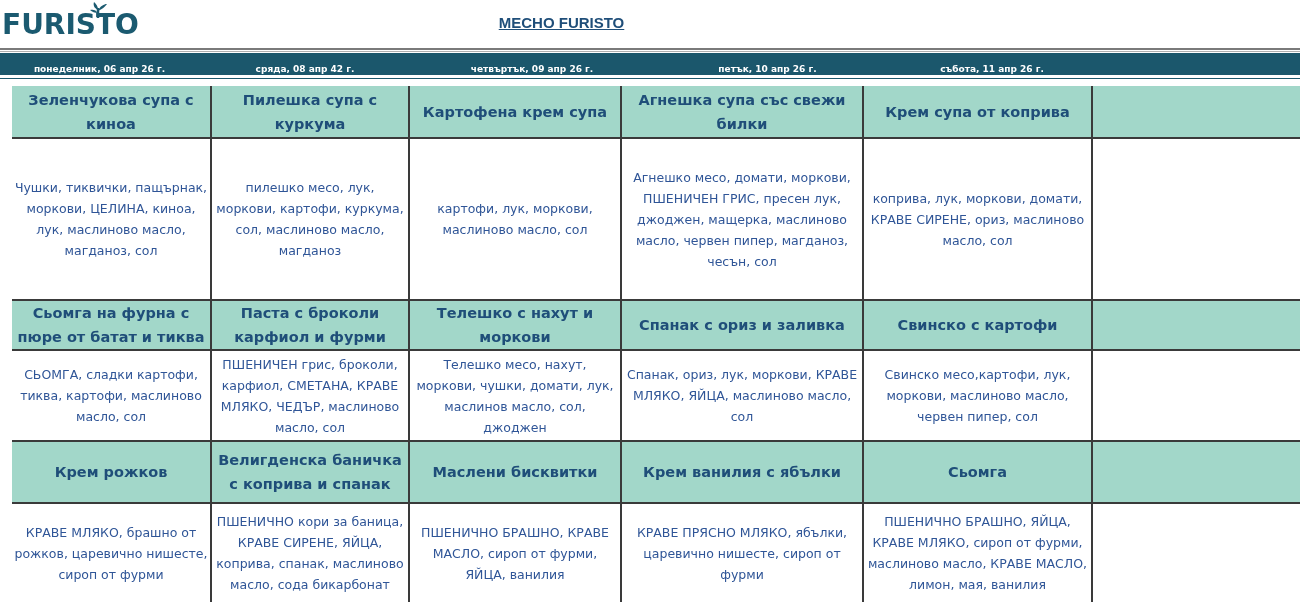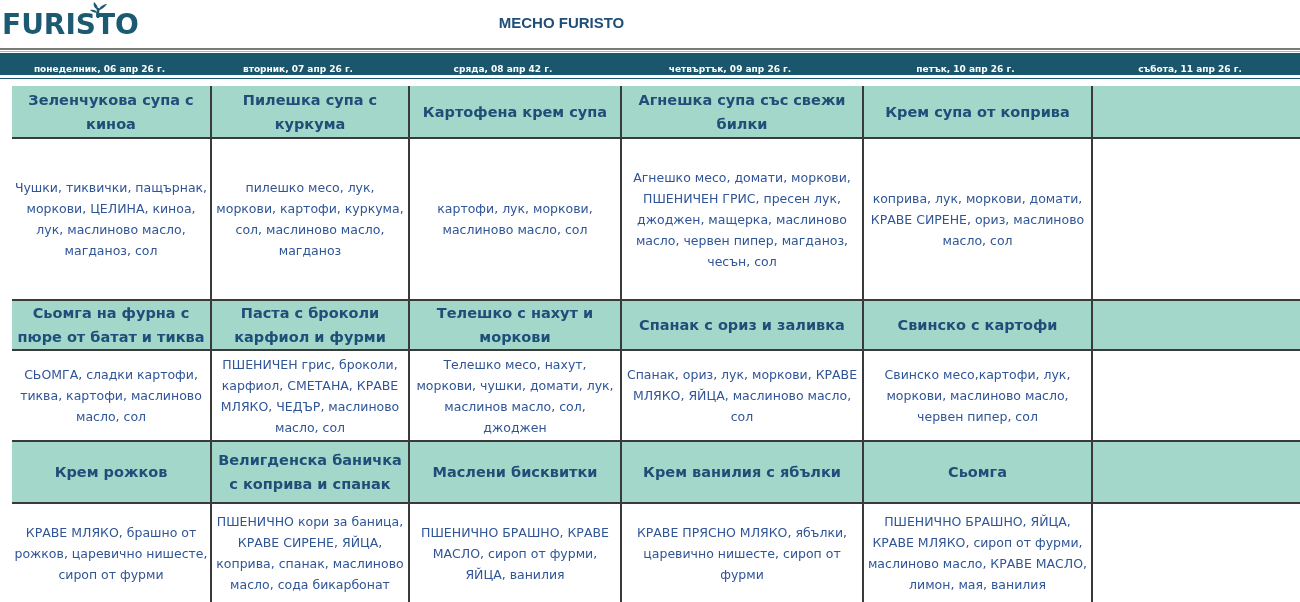--- a/index.html
+++ b/index.html
@@ -1,20 +1,20 @@
 <!DOCTYPE html>
 <html><head>
 <meta charset="utf-8">
 <style>
   html, body { margin: 0; padding: 0; background: #ffffff; }
   body { width: 1300px; height: 602px; overflow: hidden; position: relative; font-family: "DejaVu Sans", "Liberation Sans", sans-serif; }
   .logo { position: absolute; left: 2px; top: 2px; width: 200px; height: 44px; }
   .logo-text { position: absolute; left: 0; top: 8px; font-family: "DejaVu Sans", sans-serif; font-weight: bold; font-size: 28px; letter-spacing: 0px; color: #1b5a70; line-height: 30px; }
   .logo-sprout { position: absolute; left: 86px; top: 0px; }
-  .title { position: absolute; left: 0; width: 1123px; top: 14px; text-align: center; font-family: "Liberation Sans", sans-serif; font-weight: bold; font-size: 15px; color: #1f4e79; }
+  .title { position: absolute; left: 0; width: 1123px; top: 14px; text-align: center; font-family: "Liberation Sans", sans-serif; font-weight: bold; font-size: 15px; color: #1f4e79; text-decoration: underline; }
   .rule-top { position: absolute; left: 0; top: 48px; width: 1300px; height: 2px; background: #7a7a7a; }
   .rule-top2 { position: absolute; left: 0; top: 51px; width: 1300px; height: 1px; background: #b0b0b0; }
   .day-band { position: absolute; left: 0; top: 53px; width: 1300px; height: 22px; background: #1b576c; display: flex; }
   .day { color: #ffffff; font-family: "DejaVu Sans", sans-serif; font-weight: bold; font-size: 9px; display: flex; align-items: center; justify-content: center; height: 32px; }
   .rule-under { position: absolute; left: 0; top: 76px; width: 1300px; height: 2px; background: #ffffff; }
   .rule-under2 { position: absolute; left: 0; top: 78px; width: 1300px; height: 1px; background: #1b576c; }
   .grid { position: absolute; left: 12px; top: 86px; width: 1300px; border-collapse: collapse; table-layout: fixed; }
   .grid td { border: 2px solid #3a3a3a; text-align: center; vertical-align: middle; padding: 0 2px; overflow: hidden; }
   .grid td:first-child { border-left: none; }
   .grid td:last-child { border-right: none; }
@@ -35,21 +35,20 @@
   <div class="logo-text">FURISTO</div>
 </div>
 
 <div class="title">МЕСНО FURISTO</div>
 
 <div class="rule-top"></div>
 <div class="rule-top2"></div>
 
 <div class="day-band">
   <div class="day" style="width:199px">понеделник, 06 апр 26 г.</div>
-  <div class="day" style="width:198px">вторник, 07 апр 26 г.</div>
   <div class="day" style="width:212px">сряда, 08 апр 42 г.</div>
   <div class="day" style="width:242px">четвъртък, 09 апр 26 г.</div>
   <div class="day" style="width:229px">петък, 10 апр 26 г.</div>
   <div class="day" style="width:220px">събота, 11 апр 26 г.</div>
 </div>
 <div class="rule-under"></div>
 <div class="rule-under2"></div>
 
 <table class="grid">
   <colgroup>

